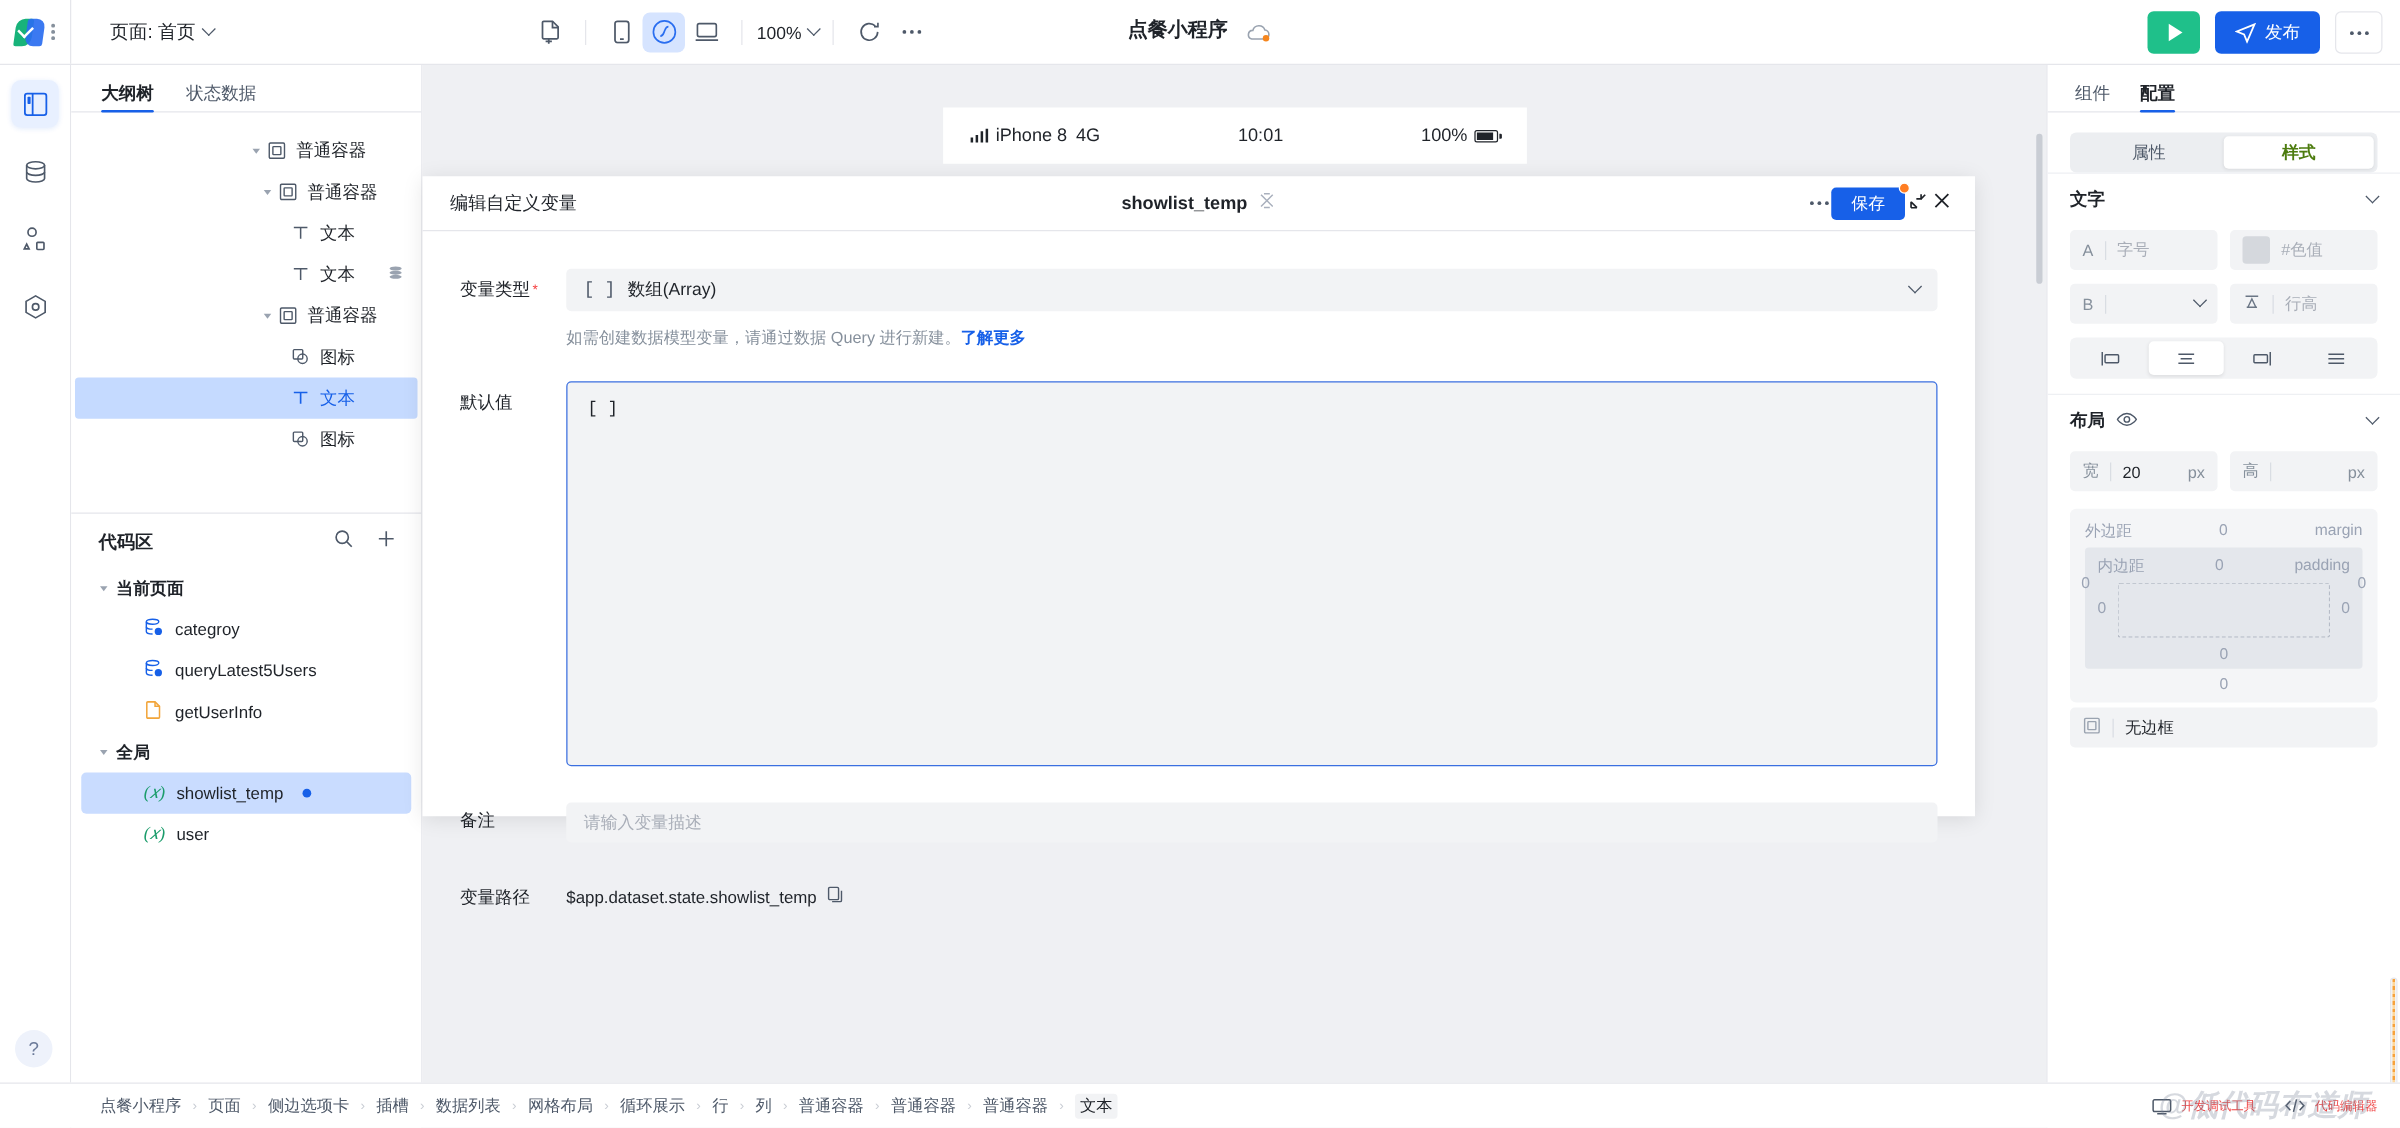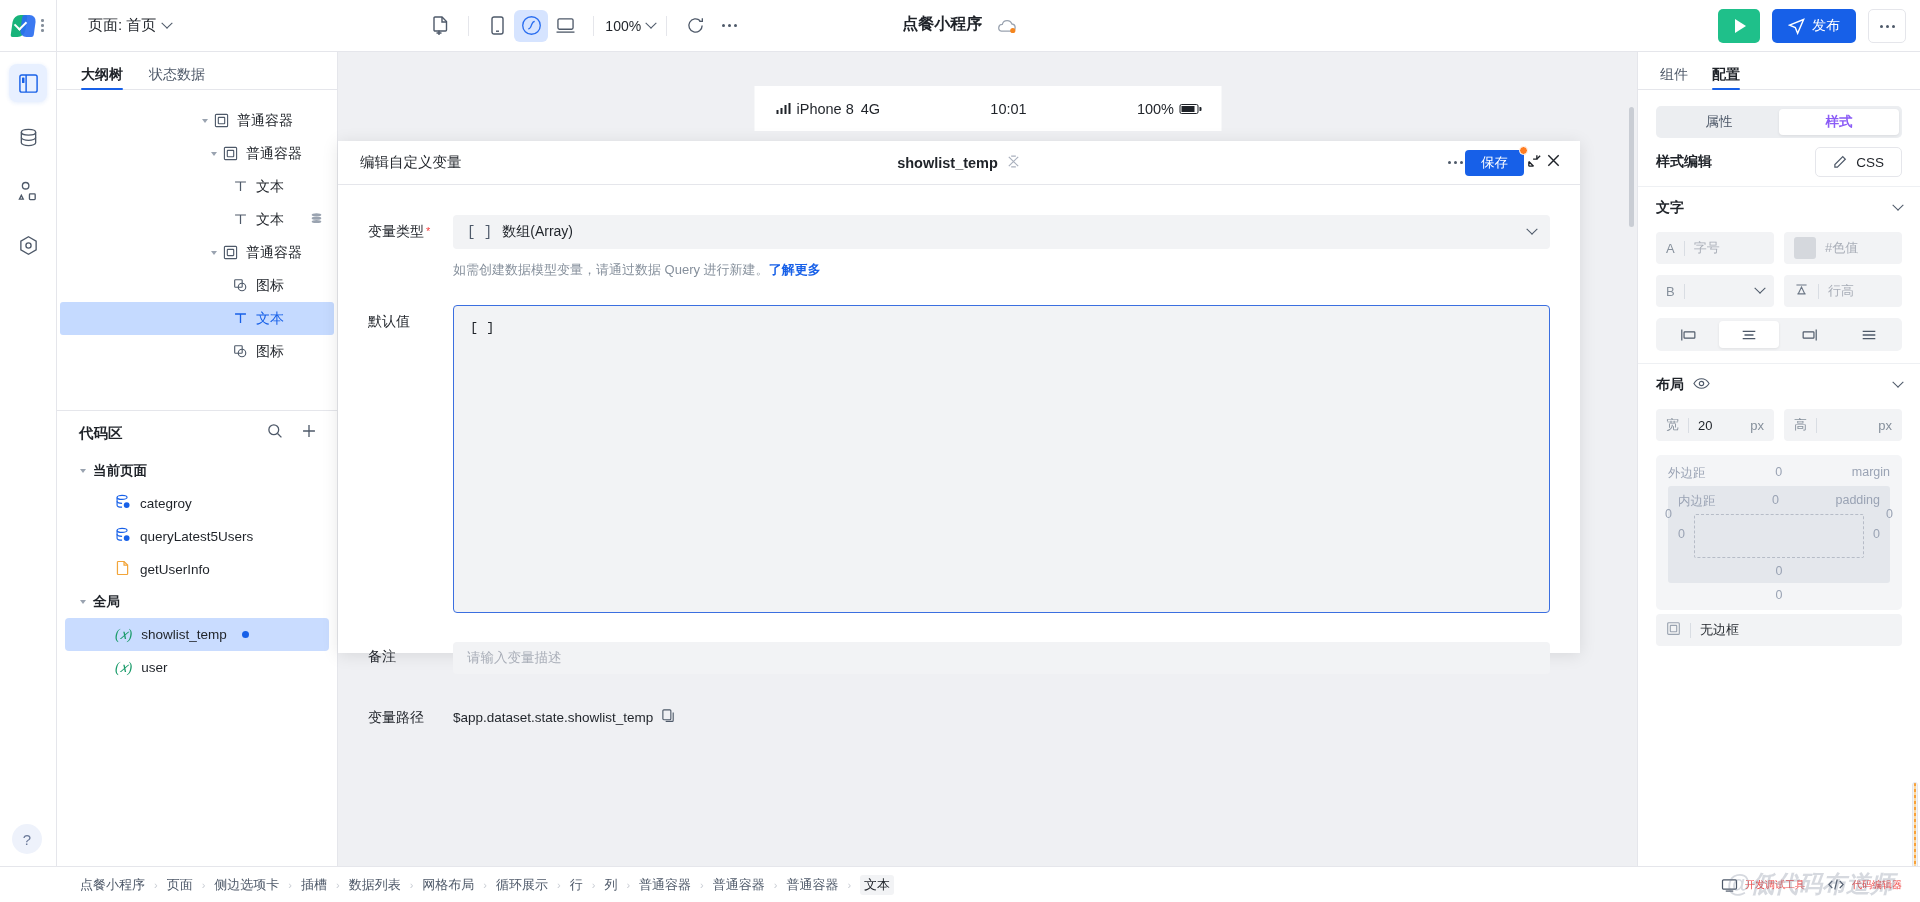--- a/index.html
+++ b/index.html
@@ -213,21 +213,21 @@
     background:#fff; border-left:1px solid #e5e6eb; overflow:hidden;
   }
   .rtabs { display:flex; gap:24px; padding:14px 22px 0 22px; border-bottom:1px solid #e5e6eb; height:38px; }
   .rtab { font-size:14px; color:#4e5969; cursor:pointer; padding-bottom:9px; position:relative; }
   .rtab.active { color:#1f2329; font-weight:700; }
   .rtab.active:after { content:""; position:absolute; left:0;right:0;bottom:-1px;height:2.5px;background:#1760e8;border-radius:2px;}
   .seg {
     margin:16px 18px 0 18px; height:32px; background:#eceef1; border-radius:5px; display:flex; padding:3px;
   }
   .seg div { flex:1; display:flex; align-items:center; justify-content:center; font-size:13.5px; color:#4e5969; border-radius:4px; cursor:pointer;}
-  .seg div.on { background:#fff; color:#8b5cf6; font-weight:700; box-shadow:0 1px 3px rgba(0,0,0,.08); }
+  .seg div.on { background:#fff; color:#4d7c0f; font-weight:700; box-shadow:0 1px 3px rgba(0,0,0,.08); }
   .srow { display:flex; align-items:center; padding:0 18px; height:48px; }
   .sttl { font-size:14px; font-weight:700; color:#1f2329; }
   .css-btn {
     margin-left:auto; height:30px; padding:0 17px; border:1px solid #e5e6eb; border-radius:5px;
     display:flex; align-items:center; gap:9px; font-size:13.5px; color:#1f2329; cursor:pointer; background:#fff;
   }
   .sect-hdr {
     display:flex; align-items:center; padding:0 18px; height:42px; border-top:1px solid #eef0f3;
     font-size:14px; font-weight:700; color:#1f2329; gap:9px;
   }
@@ -700,29 +700,20 @@
     <div class="rtabs">
       <div class="rtab">组件</div>
       <div class="rtab active">配置</div>
     </div>
 
     <div class="seg">
       <div>属性</div>
       <div class="on">样式</div>
     </div>
 
-    <div class="srow">
-      <span class="sttl">样式编辑</span>
-      <span class="css-btn">
-        <svg width="14" height="14" viewBox="0 0 15 15" fill="none" stroke="#4e5969" stroke-width="1.3">
-            <path d="M10.5 1.8 13.2 4.5 4.7 13H2v-2.7z"></path>
-          </svg>
-        <span>CSS</span>
-      </span>
-    </div>
 
     <div class="sect-hdr">
       <span>文字</span>
       <span class="cdown chev"></span>
     </div>
 
     <div class="ctrl-row">
       <div class="fld">
         <span class="pre">A</span>
         <span class="sepline"></span>

